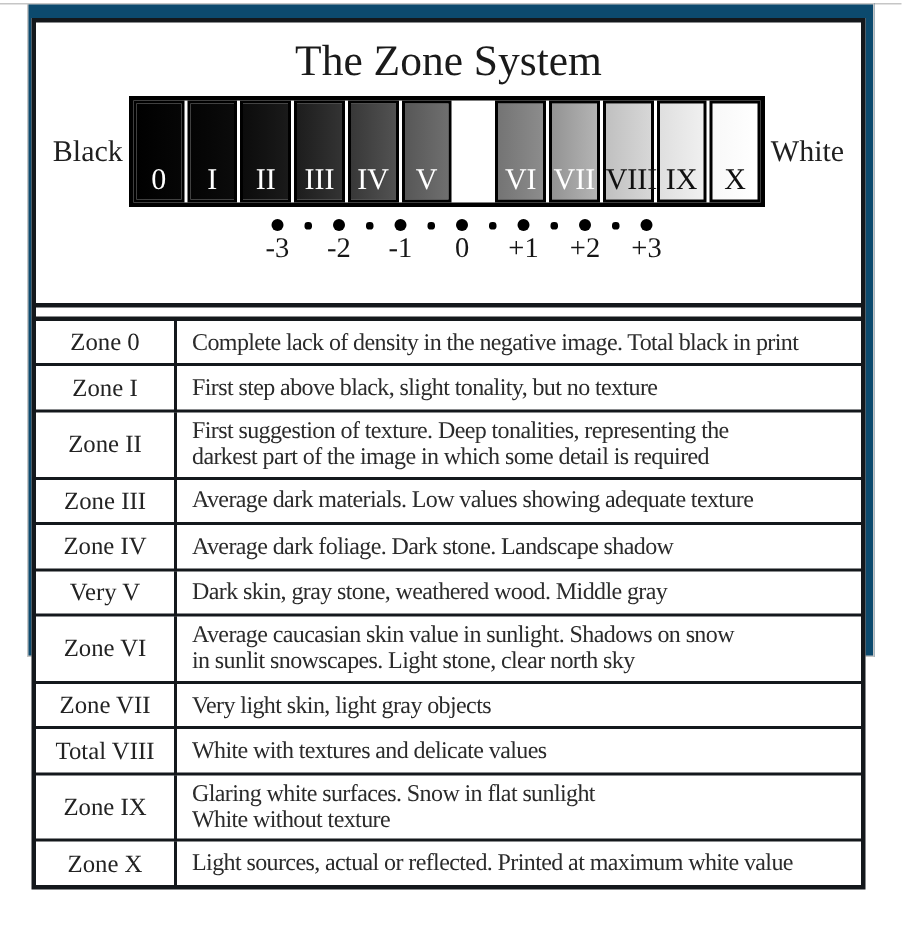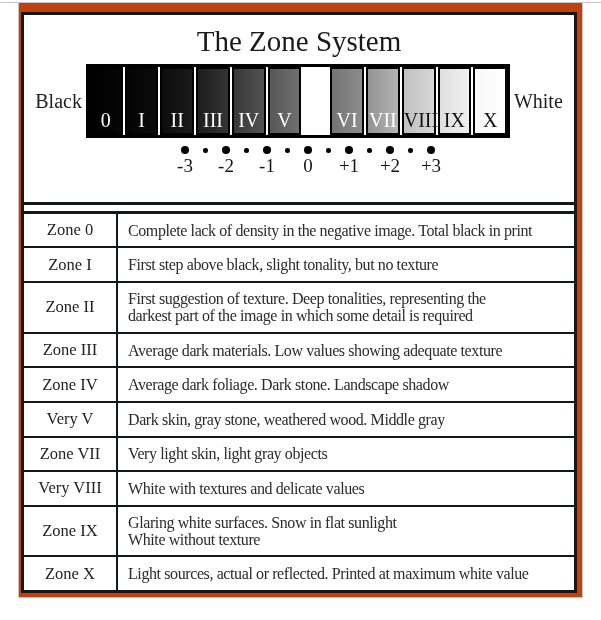--- a/index.html
+++ b/index.html
@@ -6,23 +6,23 @@
   body{
     width:601px;height:620px;position:relative;overflow:hidden;
     font-family:"Liberation Serif","DejaVu Serif",serif;
     color:var(--text,#2b2b2b);
   }
   .top-hairline{
     position:absolute;left:0;top:2px;width:601px;height:1px;
     background:var(--frame_border,#c6c6c6);
   }
   .frame{
-    position:absolute;left:18px;top:2px;width:565px;height:596px;
+    position:absolute;left:18px;top:2px;width:565px;height:436px;
     border:1px solid var(--frame_border,#c6c6c6);
-    box-sizing:border-box;background:#c2410c;
+    box-sizing:border-box;background:#0c4a6e;
   }
   .panel{
     position:absolute;left:2px;top:9px;width:556px;height:581px;
     box-sizing:border-box;border:3px solid var(--panel_border,#14181c);
     display:flex;flex-direction:column;background:#ffffff;
   }
   
   .header{
     box-sizing:border-box;height:190px;flex:0 0 auto;
     border-bottom:3px solid var(--panel_border,#14181c);
@@ -192,25 +192,30 @@
           </tr>
             <tr>
             <td class="zone-col">Zone IV</td>
             <td class="desc-col">Average dark foliage. Dark stone. Landscape shadow</td>
           </tr>
             <tr>
             <td class="zone-col">Very V</td>
             <td class="desc-col">Dark skin, gray stone, weathered wood. Middle gray</td>
           </tr>
             <tr>
+            <td class="zone-col">Zone VI</td>
+            <td class="desc-col">Average caucasian skin value in sunlight. Shadows on snow
+in sunlit snowscapes. Light stone, clear north sky</td>
+          </tr>
+            <tr>
             <td class="zone-col">Zone VII</td>
             <td class="desc-col">Very light skin, light gray objects</td>
           </tr>
             <tr>
-            <td class="zone-col">Very VIII</td>
+            <td class="zone-col">Total VIII</td>
             <td class="desc-col">White with textures and delicate values</td>
           </tr>
             <tr>
             <td class="zone-col">Zone IX</td>
             <td class="desc-col">Glaring white surfaces. Snow in flat sunlight
 White without texture</td>
           </tr>
             <tr>
             <td class="zone-col">Zone X</td>
             <td class="desc-col">Light sources, actual or reflected. Printed at maximum white value</td>

